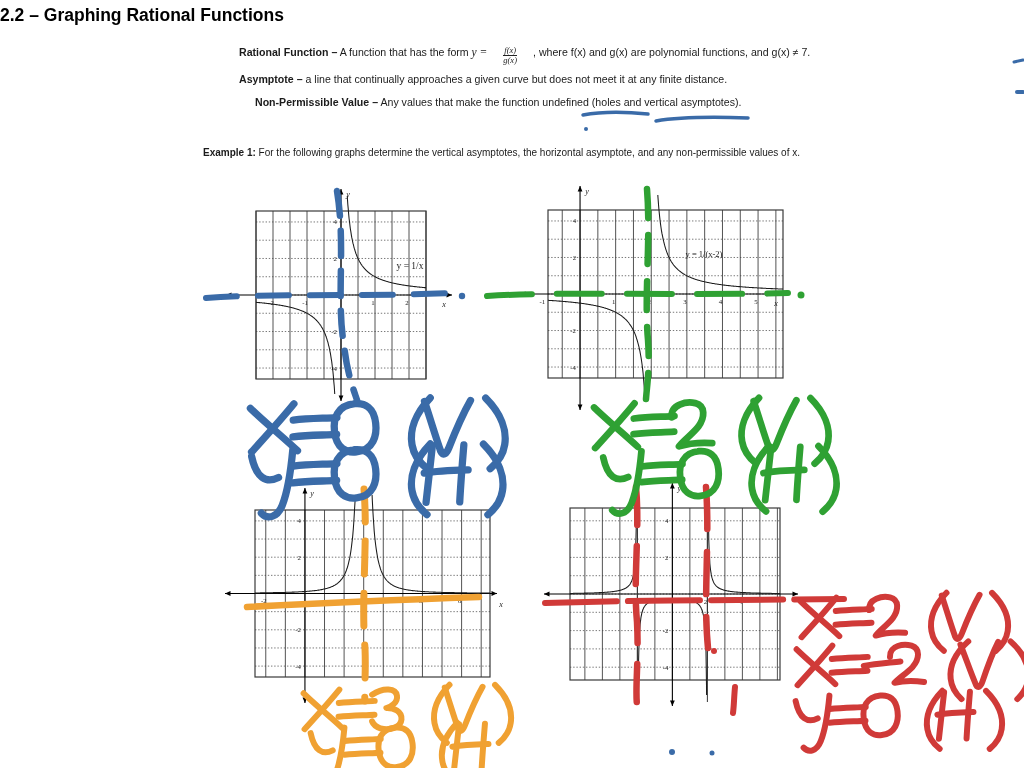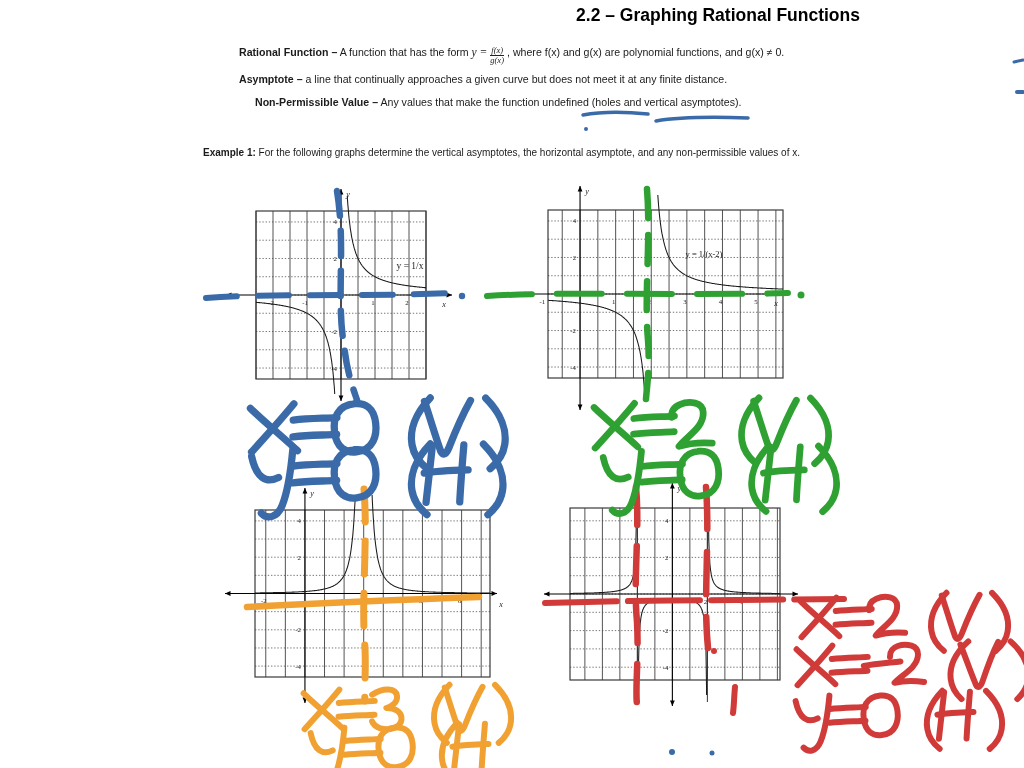--- a/index.html
+++ b/index.html
@@ -1,45 +1,45 @@
 <!DOCTYPE html>
 <html><head>
 <meta charset="utf-8">
 <style>
   html,body{margin:0;padding:0;background:#e8e8e8;}
   .page{position:relative;width:1024px;height:768px;background:#ffffff;overflow:hidden;
         font-family:"Liberation Sans",sans-serif;color:#1b1b1b;}
-  .title{position:absolute;top:5px;left:0;width:860px;text-align:right;
+  .title{position:absolute;top:5px;left:0;width:860px;text-align:left;
          font-size:17.5px;font-weight:bold;color:#000;}
   .def{position:absolute;left:203px;font-size:10.6px;white-space:nowrap;}
   .def-term{font-weight:bold;padding-left:36px;}
   .d1{top:46px;} .d2{top:73px;} .d3{top:96px;margin-left:16px;}
   .math{font-family:"Liberation Serif",serif;font-style:italic;font-size:11.5px;}
   .frac{display:inline-block;vertical-align:-7px;text-align:left;
-        font-family:"Liberation Serif",serif;font-style:italic;font-size:8.5px;line-height:1.1;margin:0 0;}
+        font-family:"Liberation Serif",serif;font-style:italic;font-size:8.5px;line-height:1.1;margin:0 13px;}
   .fnum{display:block;border-bottom:1px solid #222;padding:0 1px;}
   .fden{display:block;}
   .example{position:absolute;left:203px;top:140px;width:618px;font-size:10px;line-height:26.5px;}
   .example-label{font-weight:bold;}
   .graph{position:absolute;}
   .layer{position:absolute;left:0;top:0;pointer-events:none;}
 </style>
 </head>
 <body>
 
 <div class="page">
 
   <div class="title">2.2 – Graphing Rational Functions</div>
 
   <div class="def d1">
     <span class="def-term">Rational Function –</span>
     <span>A function that has the form </span>
     <span class="math">y =</span>
     <span class="frac"><span class="fnum">f(x)</span><span class="fden">g(x)</span></span>
-    <span>, where f(x) and g(x) are polynomial functions, and g(x) ≠ 0.</span>
+    <span>, where f(x) and g(x) are polynomial functions, and g(x) ≠ 7.</span>
   </div>
 
   <div class="def d2">
     <span class="def-term">Asymptote –</span>
     <span>a line that continually approaches a given curve but does not meet it at any finite distance.</span>
   </div>
 
   <div class="def d3">
     <span class="def-term">Non-Permissible Value –</span>
     <span>Any values that make the function undefined (holes and vertical asymptotes).</span>

